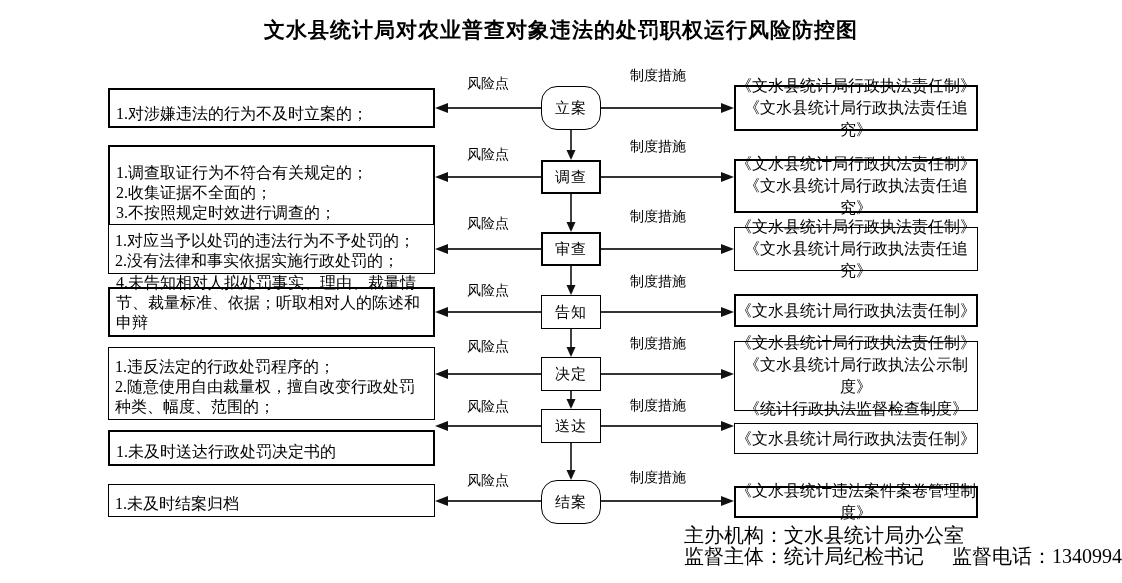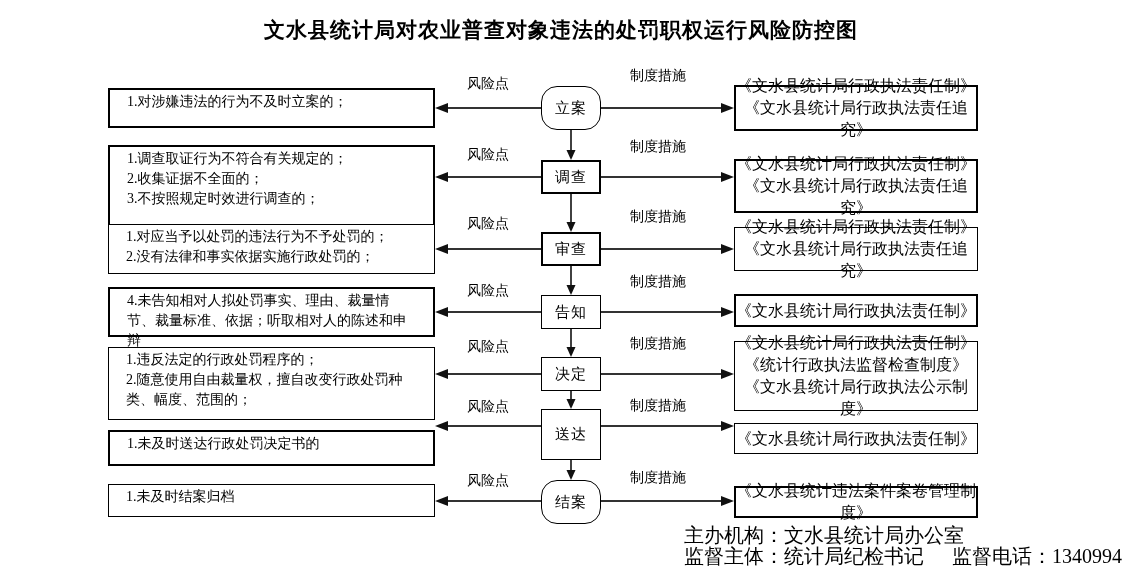--- a/index.html
+++ b/index.html
@@ -10,22 +10,22 @@
   }
   .canvas { position:relative; width:1122px; height:583px; background:#fff; }
   .title {
     position:absolute; top:16px; left:0; width:1122px;
     text-align:center; font-family:"Liberation Sans","DejaVu Sans",sans-serif;
     font-weight:bold; font-size:21px; letter-spacing:1px;
   }
   svg.wires { position:absolute; top:0; left:0; }
   .box { position:absolute; background:#fff; box-sizing:border-box; border:1px solid #000; }
   .thick { border-width:2px; }
-  .lb { left:108px; width:327px; display:flex; align-items:flex-start;
-        padding:2px 17px; font-size:14px; line-height:20px; }
+  .lb { left:108px; width:327px; display:flex; align-items:flex-end;
+        padding:2px 6px; font-size:16px; line-height:20px; }
   .lb span { white-space:pre-line; }
   .rb { left:734px; width:244px; display:flex; flex-direction:column;
         justify-content:center; align-items:center; text-align:center;
         font-size:16px; line-height:22px; }
   .node {
     position:absolute; left:541px; width:60px; background:#fff;
     border:2px solid #000; box-sizing:border-box;
     display:flex; align-items:center; justify-content:center;
     font-size:15px; letter-spacing:1px;
   }
@@ -47,21 +47,21 @@
   .rb3 { top:227px; height:44px; }
   .rb4 { top:294px; height:33px; }
   .rb5 { top:341px; height:70px; }
   .rb6 { top:423px; height:31px; }
   .rb7 { top:486px; height:32px; }
   .n1 { top:86px;  height:44px; }
   .n2 { top:160px; height:34px; }
   .n3 { top:232px; height:34px; }
   .n4 { top:295px; height:34px; }
   .n5 { top:357px; height:34px; }
-  .n6 { top:409px; height:51px; }
+  .n6 { top:409px; height:34px; }
   .n7 { top:480px; height:44px; }
   .rl1 { top:75px; }  .ml1 { top:67px; }
   .rl2 { top:146px; } .ml2 { top:138px; }
   .rl3 { top:215px; } .ml3 { top:208px; }
   .rl4 { top:282px; } .ml4 { top:273px; }
   .rl5 { top:338px; } .ml5 { top:335px; }
   .rl6 { top:398px; } .ml6 { top:397px; }
   .rl7 { top:472px; } .ml7 { top:469px; }
   .footer { position:absolute; left:684px; top:525px; font-size:20px; line-height:21px; }
   .footer .gap { display:inline-block; width:28px; }
@@ -182,22 +182,22 @@
   </div>
   <div class="box rb rb3">
     <div>《文水县统计局行政执法责任制》</div>
     <div>《文水县统计局行政执法责任追究》</div>
   </div>
   <div class="box rb rb4 thick">
     <div>《文水县统计局行政执法责任制》</div>
   </div>
   <div class="box rb rb5">
     <div>《文水县统计局行政执法责任制》</div>
+    <div>《文水县统计局行政执法公示制度》</div>
     <div>《统计行政执法监督检查制度》</div>
-    <div>《文水县统计局行政执法公示制度》</div>
   </div>
   <div class="box rb rb6">
     <div>《文水县统计局行政执法责任制》</div>
   </div>
   <div class="box rb rb7 thick">
     <div>《文水县统计违法案件案卷管理制度》</div>
   </div>
 
   <div class="footer">
     <div>主办机构：文水县统计局办公室</div>

